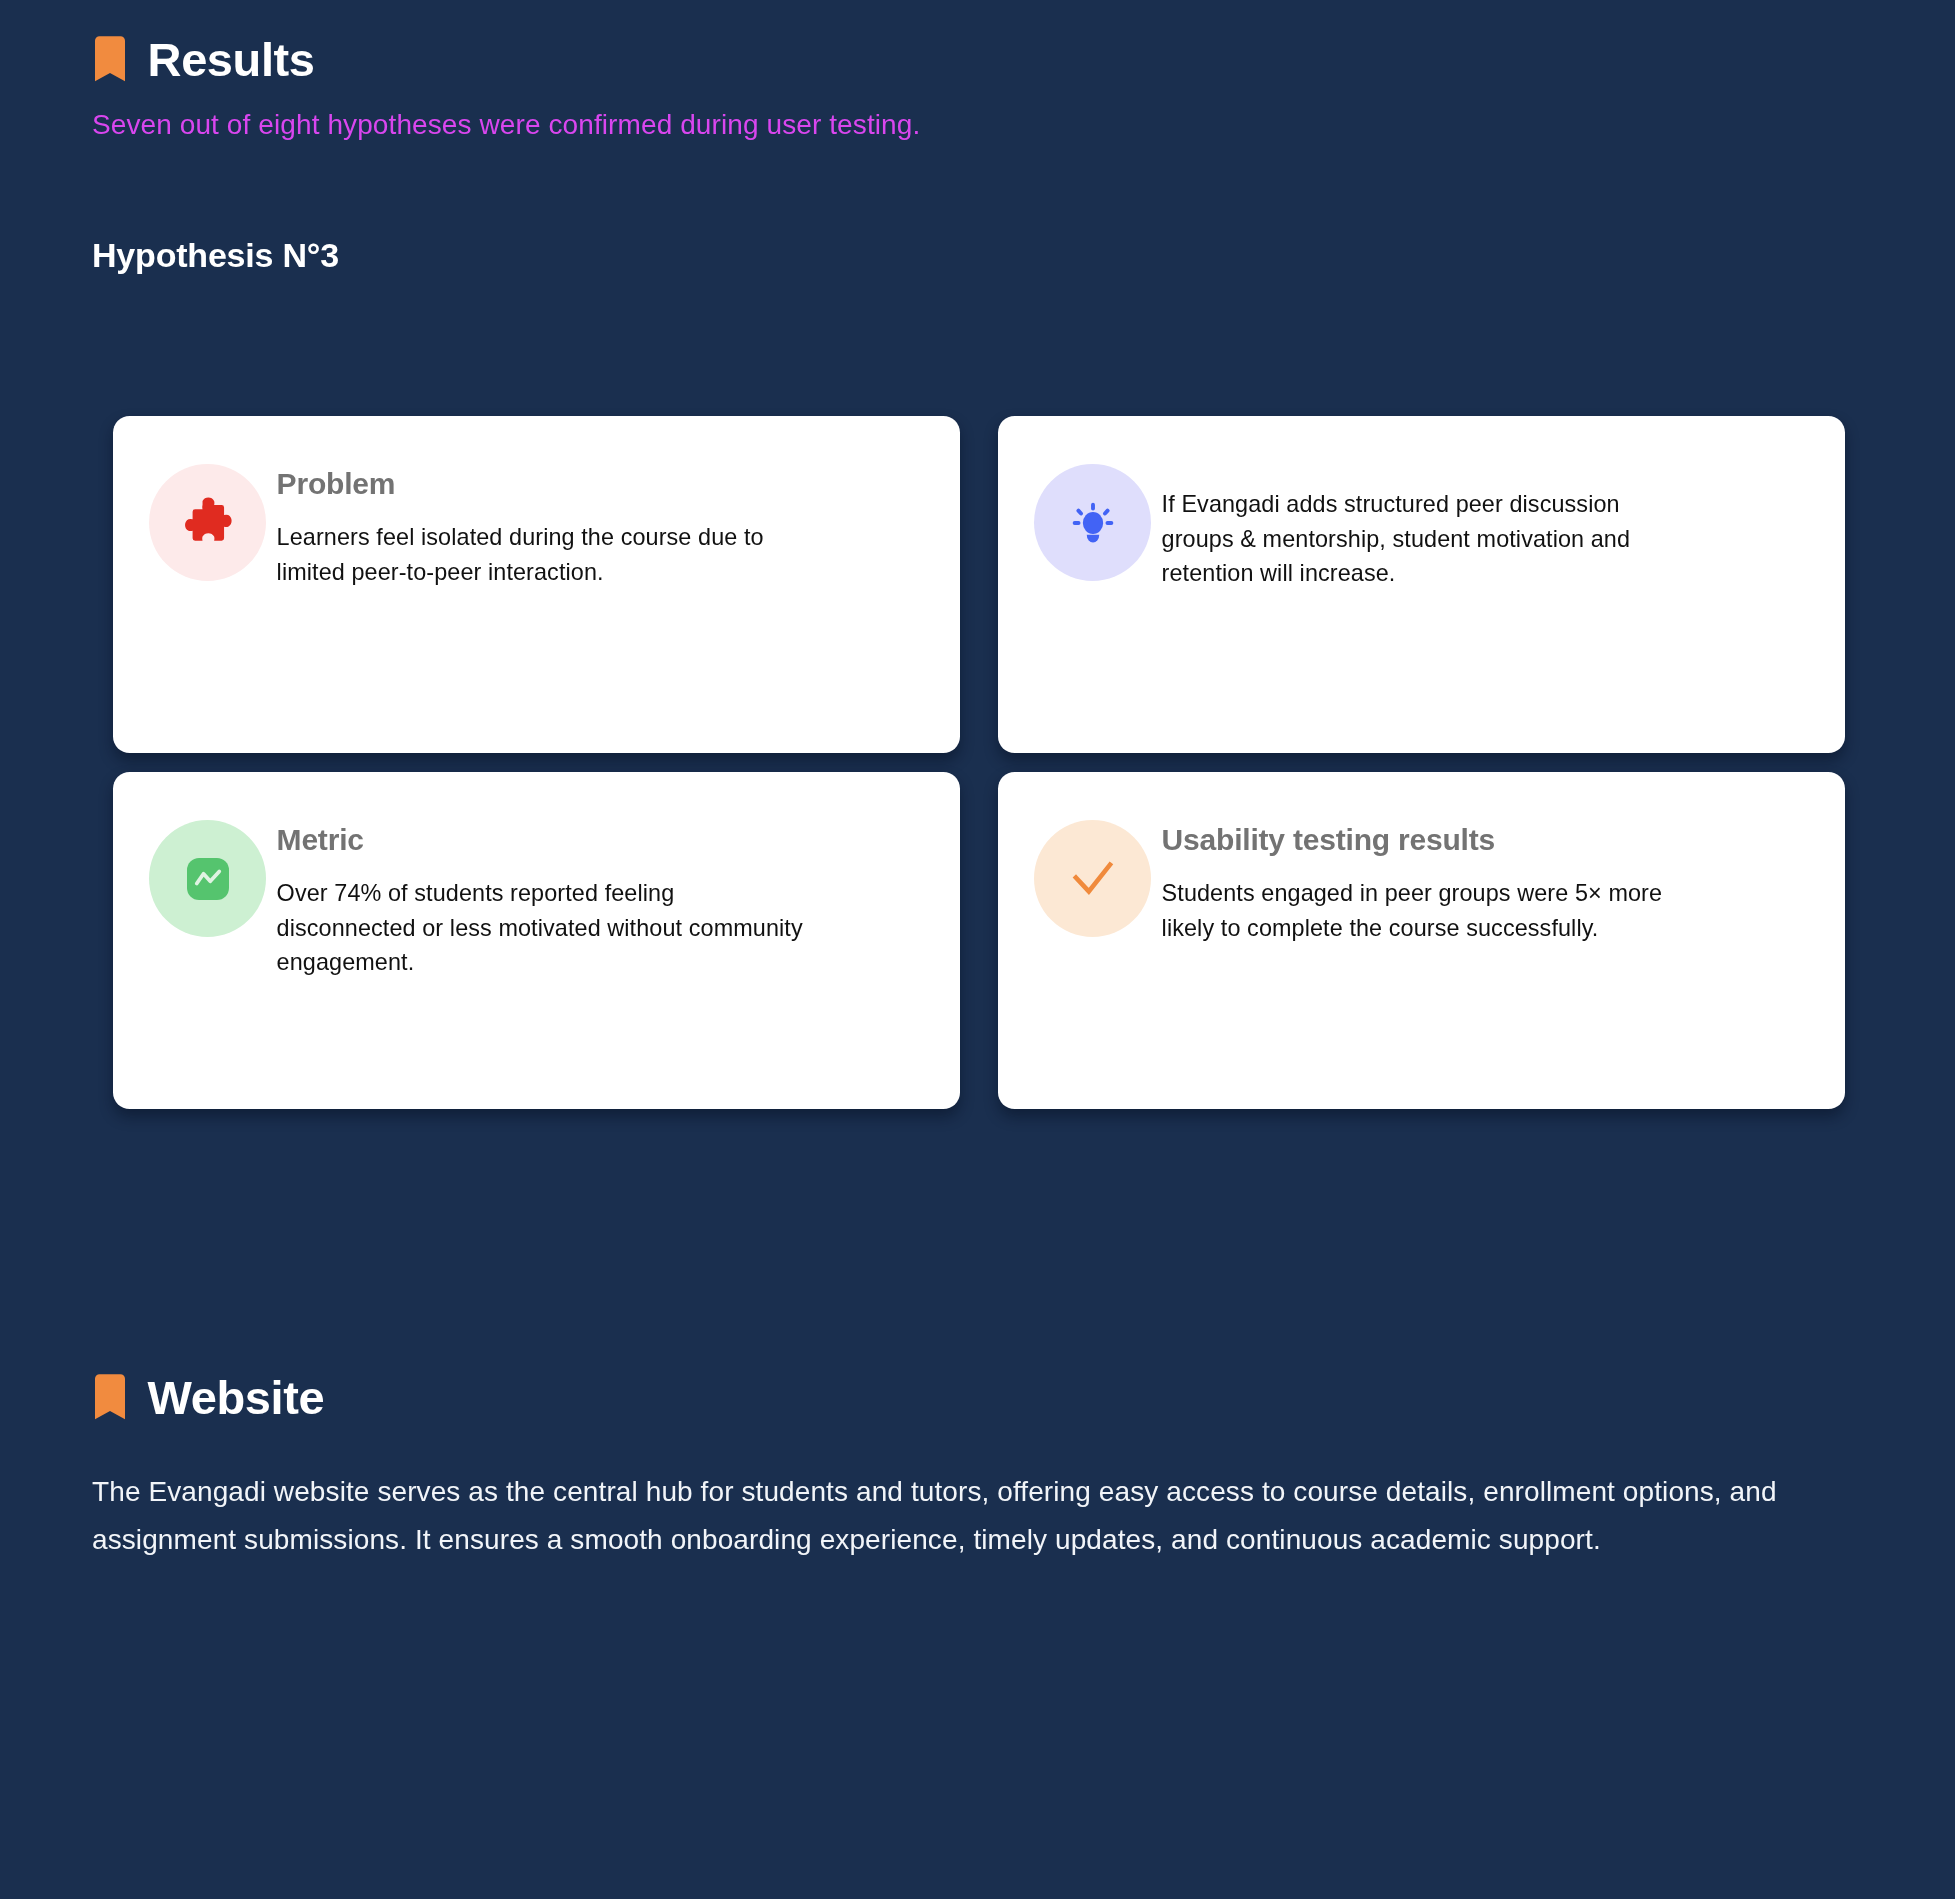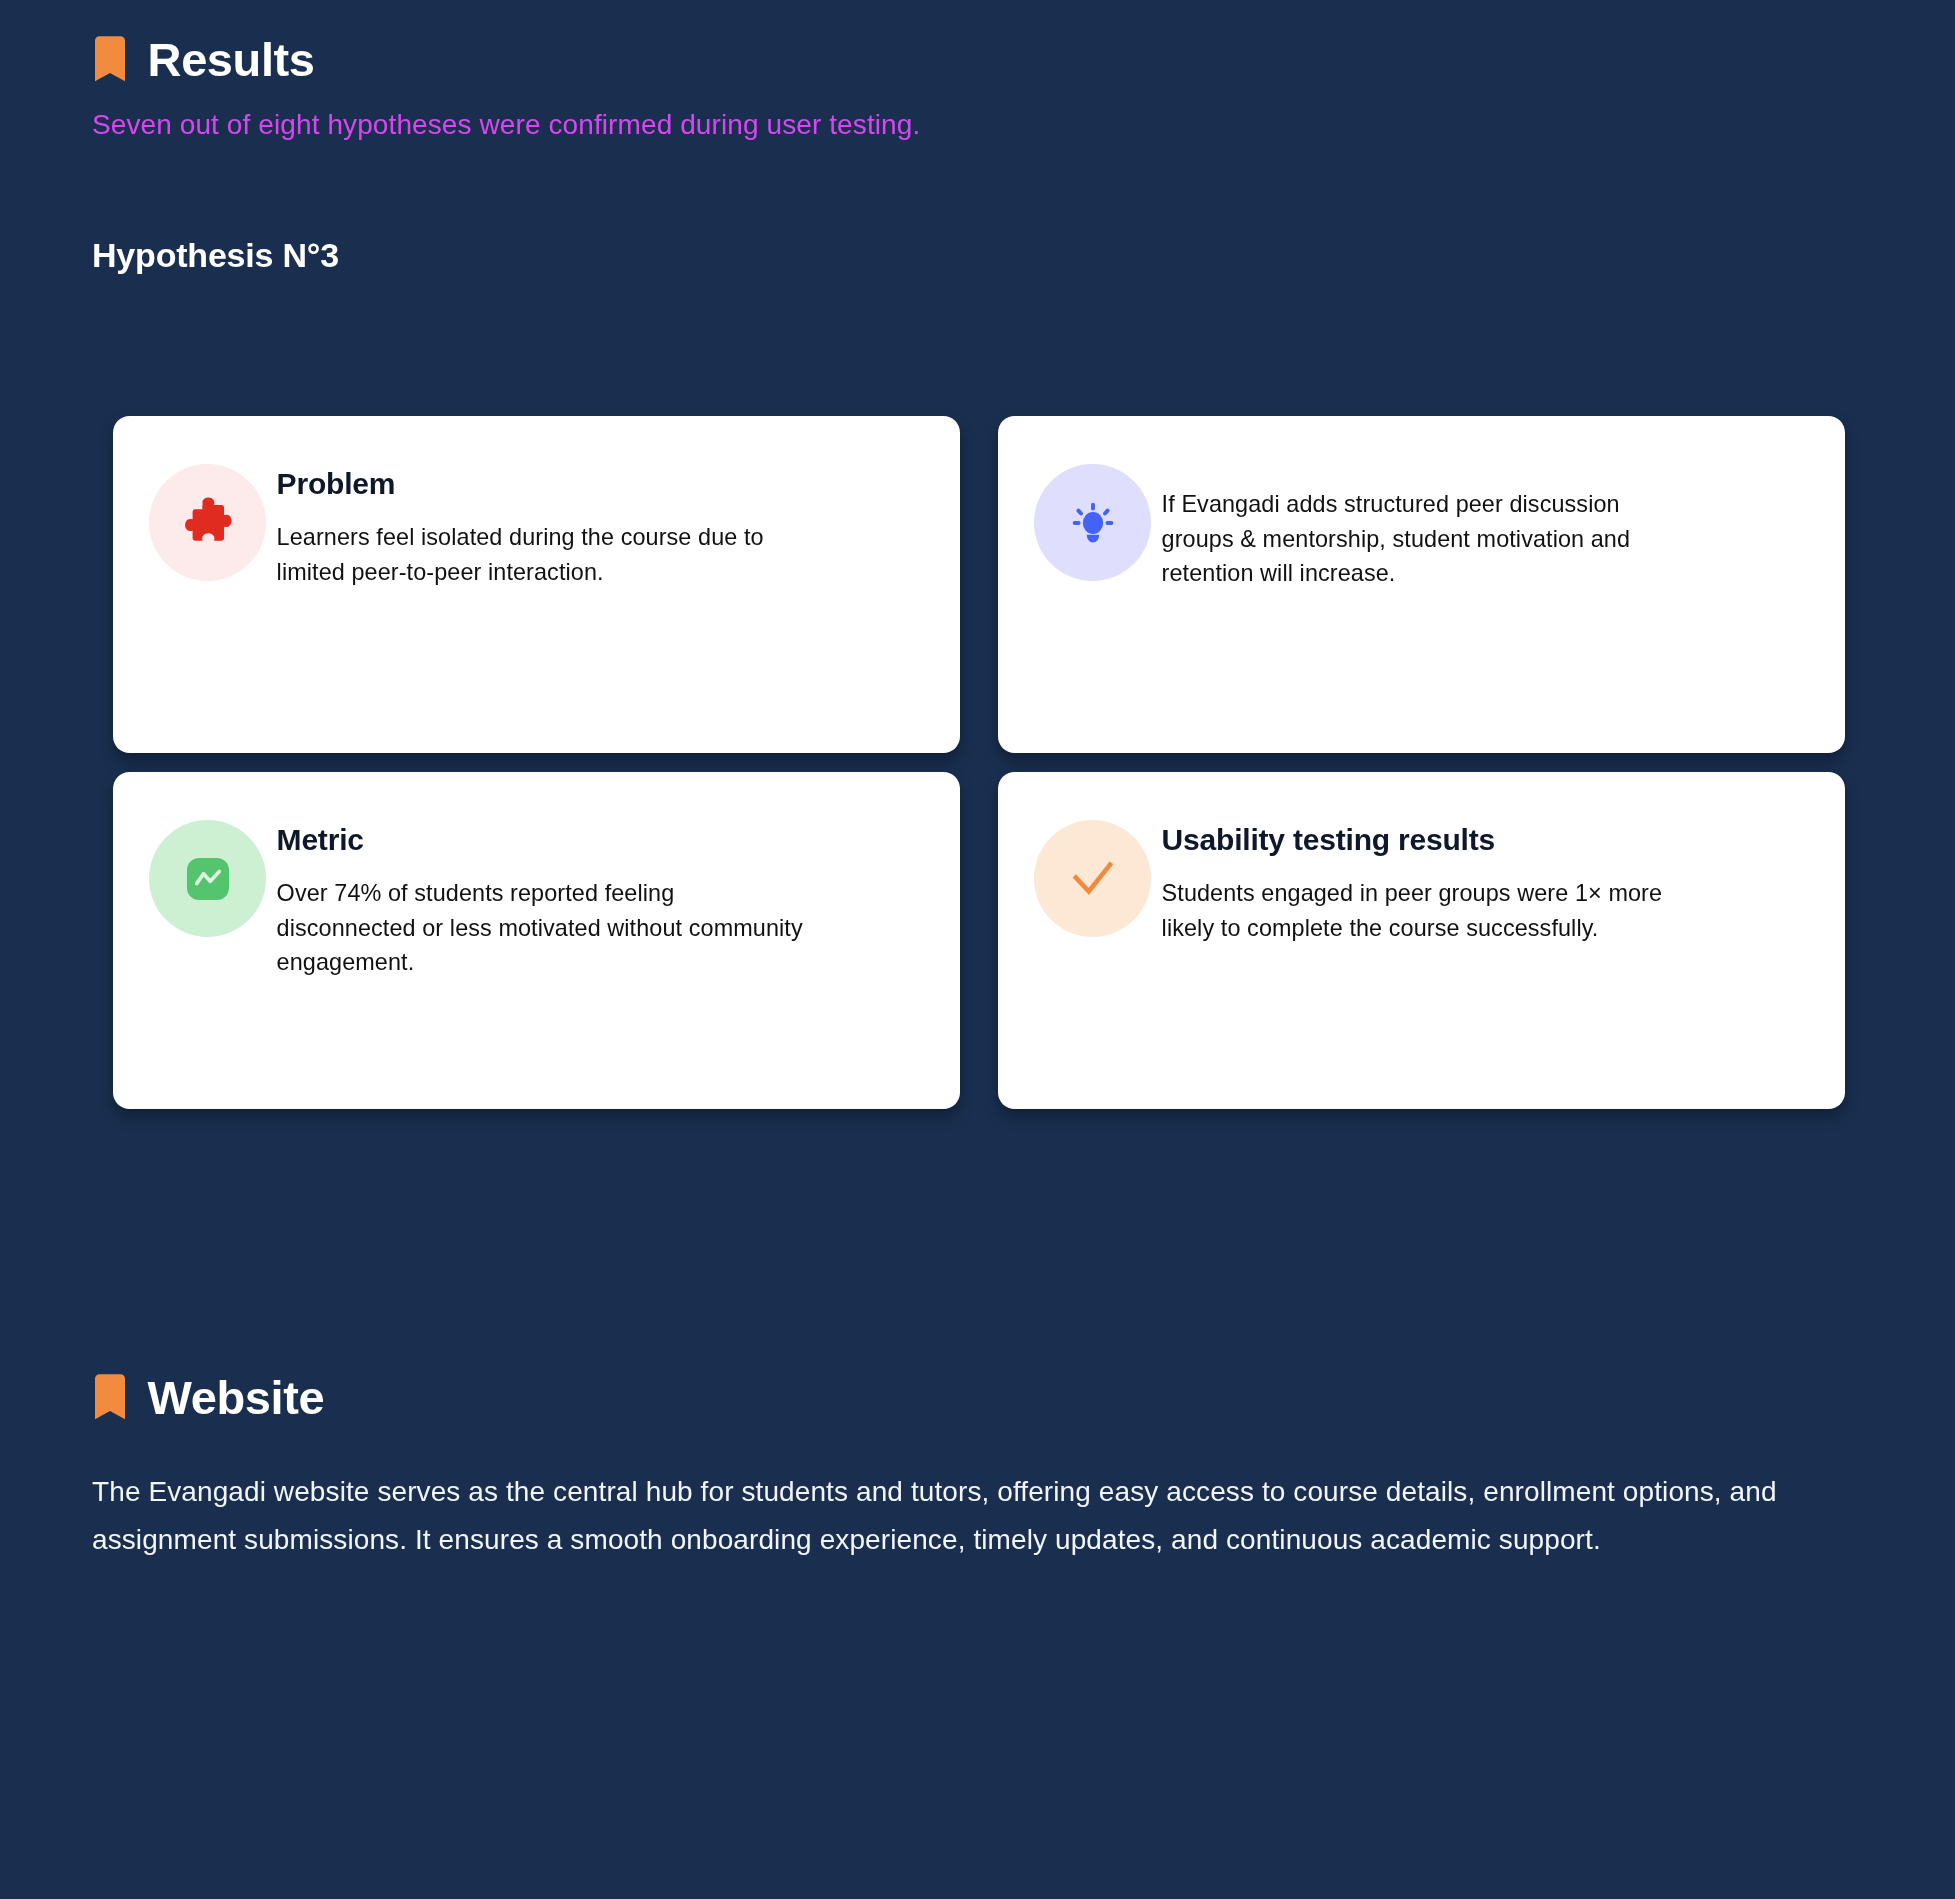--- a/index.html
+++ b/index.html
@@ -102,21 +102,21 @@
   .badge-metric    { background: #cdf0d2; }
   .badge-usability { background: #fce8d4; }
 
   .icon-svg { display: block; }
 
   .card-body {
     padding-top: 6px;
     min-width: 0;
   }
   .card-title {
-    color: #0f172a;
+    color: #737373;
     font-size: 30px;
     font-weight: 700;
     letter-spacing: -0.2px;
     line-height: 1.1;
   }
   .card-text {
     margin-top: 20px;
     color: #111111;
     font-size: 23.4px;
     font-weight: 400;
@@ -210,21 +210,21 @@
     </div>
 
     <div class="info-card">
       <div class="icon-badge badge-usability">
         <svg class="icon-svg" width="59" height="59" viewBox="0 0 64 64">
           <path d="M14 31 L28 46 L51 17" fill="none" stroke="#f08a3c" stroke-width="5" stroke-linecap="square" stroke-linejoin="miter"></path>
         </svg>
       </div>
       <div class="card-body">
         <div class="card-title">Usability testing results</div>
-        <div class="card-text wide">Students engaged in peer groups were 1× more likely to complete the course successfully.</div>
+        <div class="card-text wide">Students engaged in peer groups were 5× more likely to complete the course successfully.</div>
       </div>
     </div>
 
   </div>
 
   <div class="website-block">
     <div class="section-head">
       <svg class="bookmark-icon" viewBox="0 0 48 62">
         <path d="M4 6 A6 6 0 0 1 10 0 H38 A6 6 0 0 1 44 6 V60 L24 49 L4 60 Z" fill="#f18b3f"></path>
       </svg>

